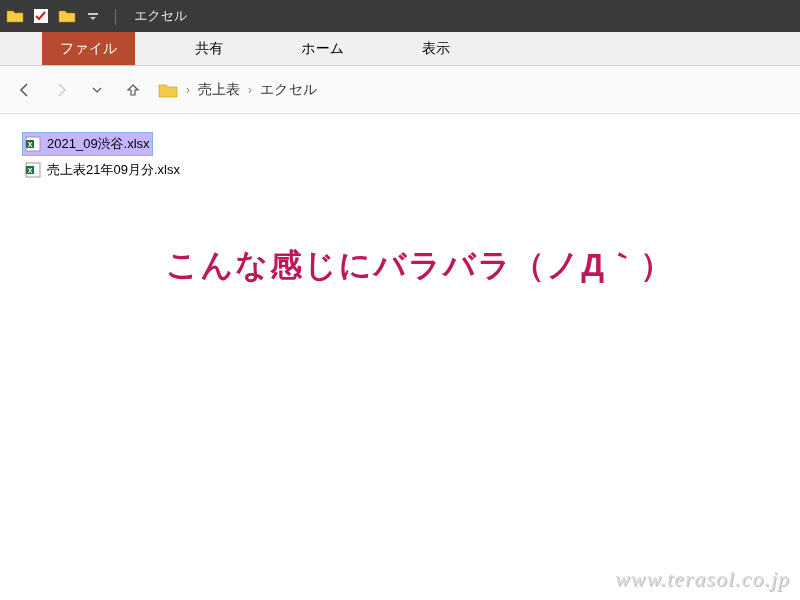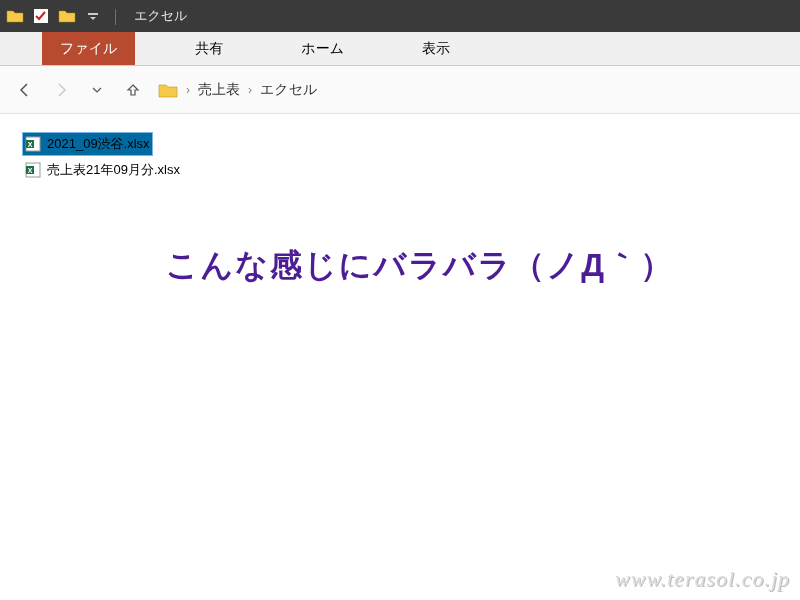--- a/index.html
+++ b/index.html
@@ -70,33 +70,33 @@
     gap: 6px;
     height: 24px;
     padding: 0 3px;
     margin-bottom: 2px;
     font-size: 13px;
     cursor: pointer;
     width: fit-content;
   }
   .file-row.selected {
     border: 1px solid #7bb6e6;
-    background: #0369a1;
+    background: #c4b5fd;
     padding: 0 2px;
   }
   .file-icon { width: 16px; height: 16px; display:flex; }
   .overlay-text {
     position: absolute;
     top: 130px;
     left: 80px;
     right: 40px;
     text-align: center;
     font-size: 32px;
     font-weight: 900;
-    color: #4c1d95;
+    color: #be185d;
     letter-spacing: 2px;
     font-family: "Yu Gothic", "Meiryo", sans-serif;
   }
   .watermark {
     position: absolute;
     bottom: 8px;
     right: 10px;
     color: #dcdcdc;
     font-style: italic;
     font-family: Georgia, serif;

